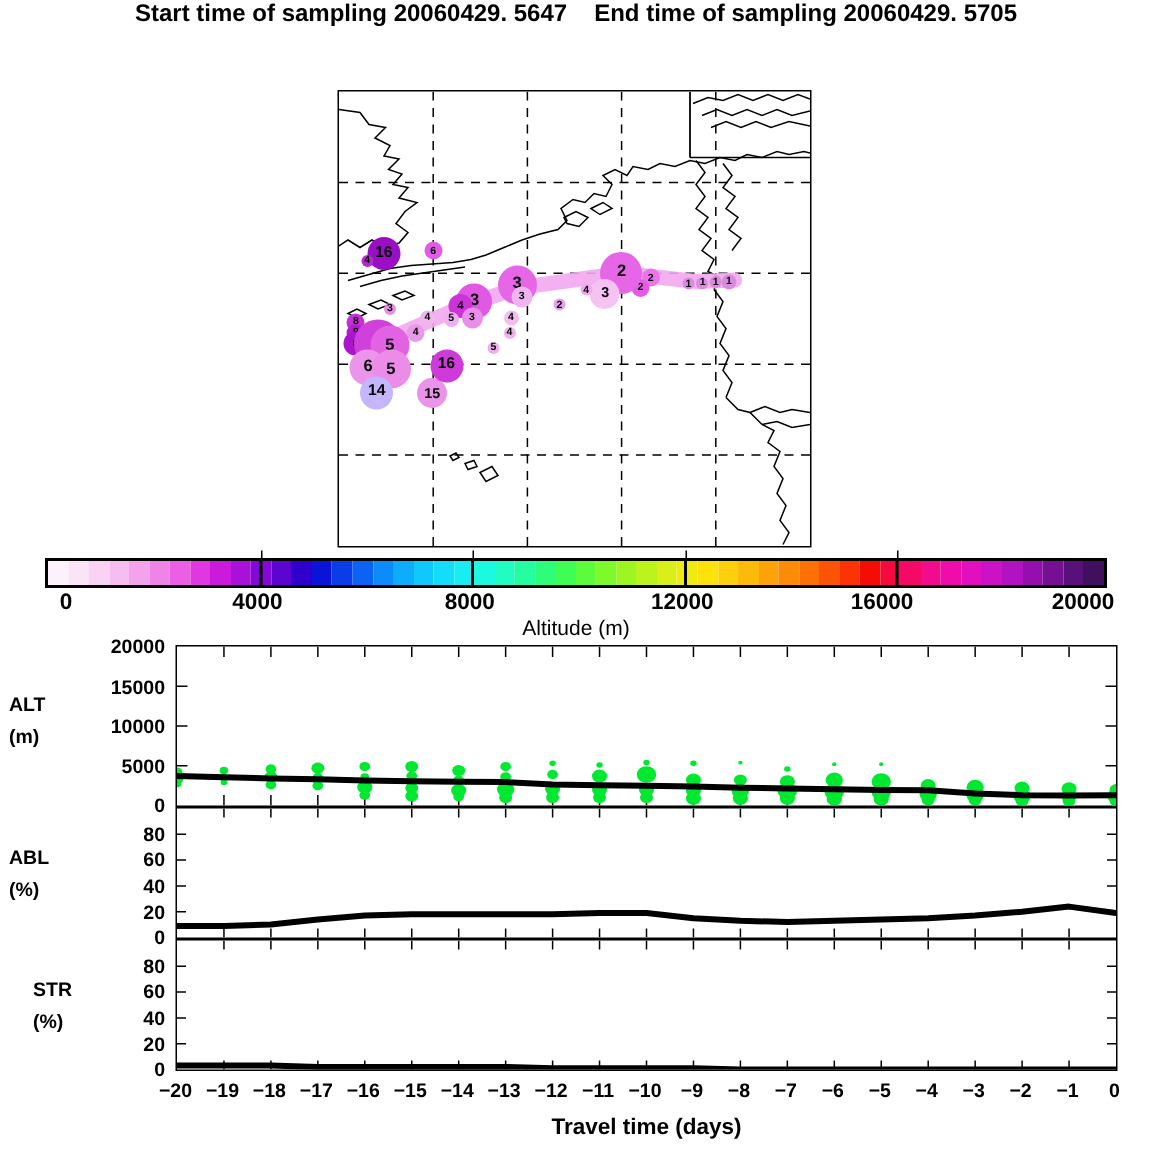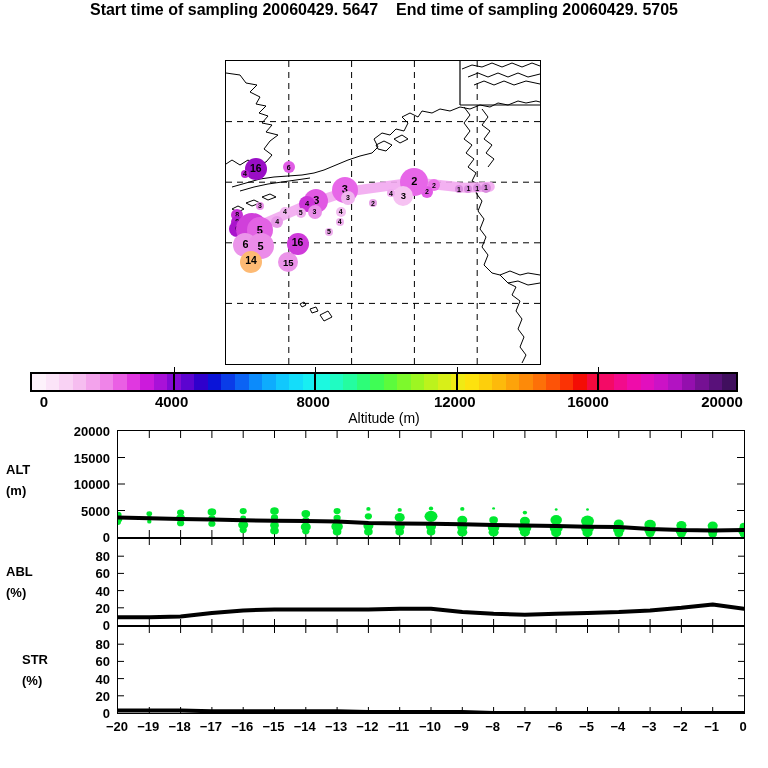--- a/index.html
+++ b/index.html
@@ -129,21 +129,21 @@
       <div class="marker" style="left: 59.032px; top: 150.894px; width: 10px; height: 10px; background: rgb(241, 182, 239); font-size: 7px;">4</div>
       <div class="marker" style="left: 74.732px; top: 151.5px; width: 10px; height: 10px; background: rgb(239, 174, 238); font-size: 7px;">5</div>
       <div class="marker" style="left: 51.182px; top: 160.59px; width: 12px; height: 12px; background: rgb(232, 154, 233); font-size: 7px;">4</div>
       <div class="marker" style="left: 11.304px; top: 153.924px; width: 12px; height: 12px; background: rgb(197, 47, 212); font-size: 7px;">8</div>
       <div class="marker" style="left: 11.304px; top: 160.59px; width: 12px; height: 12px; background: rgb(179, 31, 206); font-size: 7px;">9</div>
       <div class="marker" style="left: 11.304px; top: 168.165px; width: 16px; height: 16px; background: rgb(169, 20, 204); font-size: 7.6px;">0</div>
       <div class="marker" style="left: 25.748px; top: 167.559px; width: 32px; height: 32px; background: rgb(208, 64, 218); font-size: 11px;">4</div>
       <div class="marker" style="left: 33.912px; top: 169.074px; width: 26px; height: 26px; background: rgb(226, 98, 228); font-size: 11px;">5</div>
       <div class="marker" style="left: 19.468px; top: 183.921px; width: 24px; height: 24px; background: rgb(235, 149, 234); font-size: 11px;">6</div>
       <div class="marker" style="left: 34.54px; top: 185.436px; width: 26px; height: 26px; background: rgb(235, 140, 233); font-size: 11px;">5</div>
-      <div class="marker" style="left: 25.12px; top: 200.586px; width: 22px; height: 22px; background: #fdba74; font-size: 10.45px;">14</div>
+      <div class="marker" style="left: 25.12px; top: 200.586px; width: 22px; height: 22px; background: #c4b5fd; font-size: 10.45px;">14</div>
       <div class="marker" style="left: 62.172px; top: 201.495px; width: 20px; height: 20px; background: rgb(235, 147, 233); font-size: 9.5px;">15</div>
       <div class="marker" style="left: 71.592px; top: 182.709px; width: 22px; height: 22px; background: rgb(207, 58, 218); font-size: 10.45px;">16</div>
       <div class="marker" style="left: 29.83px; top: 108.474px; width: 22px; height: 22px; background: rgb(154, 14, 198); font-size: 10.45px;">16</div>
       <div class="marker" style="left: 18.84px; top: 112.716px; width: 8px; height: 8px; background: rgb(185, 39, 208); font-size: 7px;">4</div>
       <div class="marker" style="left: 62.8px; top: 106.05px; width: 12px; height: 12px; background: rgb(224, 92, 229); font-size: 7px;">6</div>
       <div class="marker" style="left: 102.992px; top: 170.589px; width: 8px; height: 8px; background: rgb(239, 174, 238); font-size: 7px;">5</div>
       <div class="marker" style="left: 113.668px; top: 160.59px; width: 8px; height: 8px; background: rgb(240, 176, 238); font-size: 7px;">4</div>
       <div class="marker" style="left: 33.912px; top: 144.834px; width: 8px; height: 8px; background: rgb(232, 143, 232); font-size: 7px;">3</div>
     </div>
 </div>
@@ -497,13 +497,14 @@
       <div class="xlab" style="left: 375.6px; top: 0px;">−8</div>
       <div class="xlab" style="left: 406.9px; top: 0px;">−7</div>
       <div class="xlab" style="left: 438.2px; top: 0px;">−6</div>
       <div class="xlab" style="left: 469.5px; top: 0px;">−5</div>
       <div class="xlab" style="left: 500.8px; top: 0px;">−4</div>
       <div class="xlab" style="left: 532.1px; top: 0px;">−3</div>
       <div class="xlab" style="left: 563.4px; top: 0px;">−2</div>
       <div class="xlab" style="left: 594.7px; top: 0px;">−1</div>
       <div class="xlab" style="left: 626px; top: 0px;">0</div>
     </div>
+  <div id="xaxis-title">Travel time (days)</div>
 </div>
 
 </body></html>

